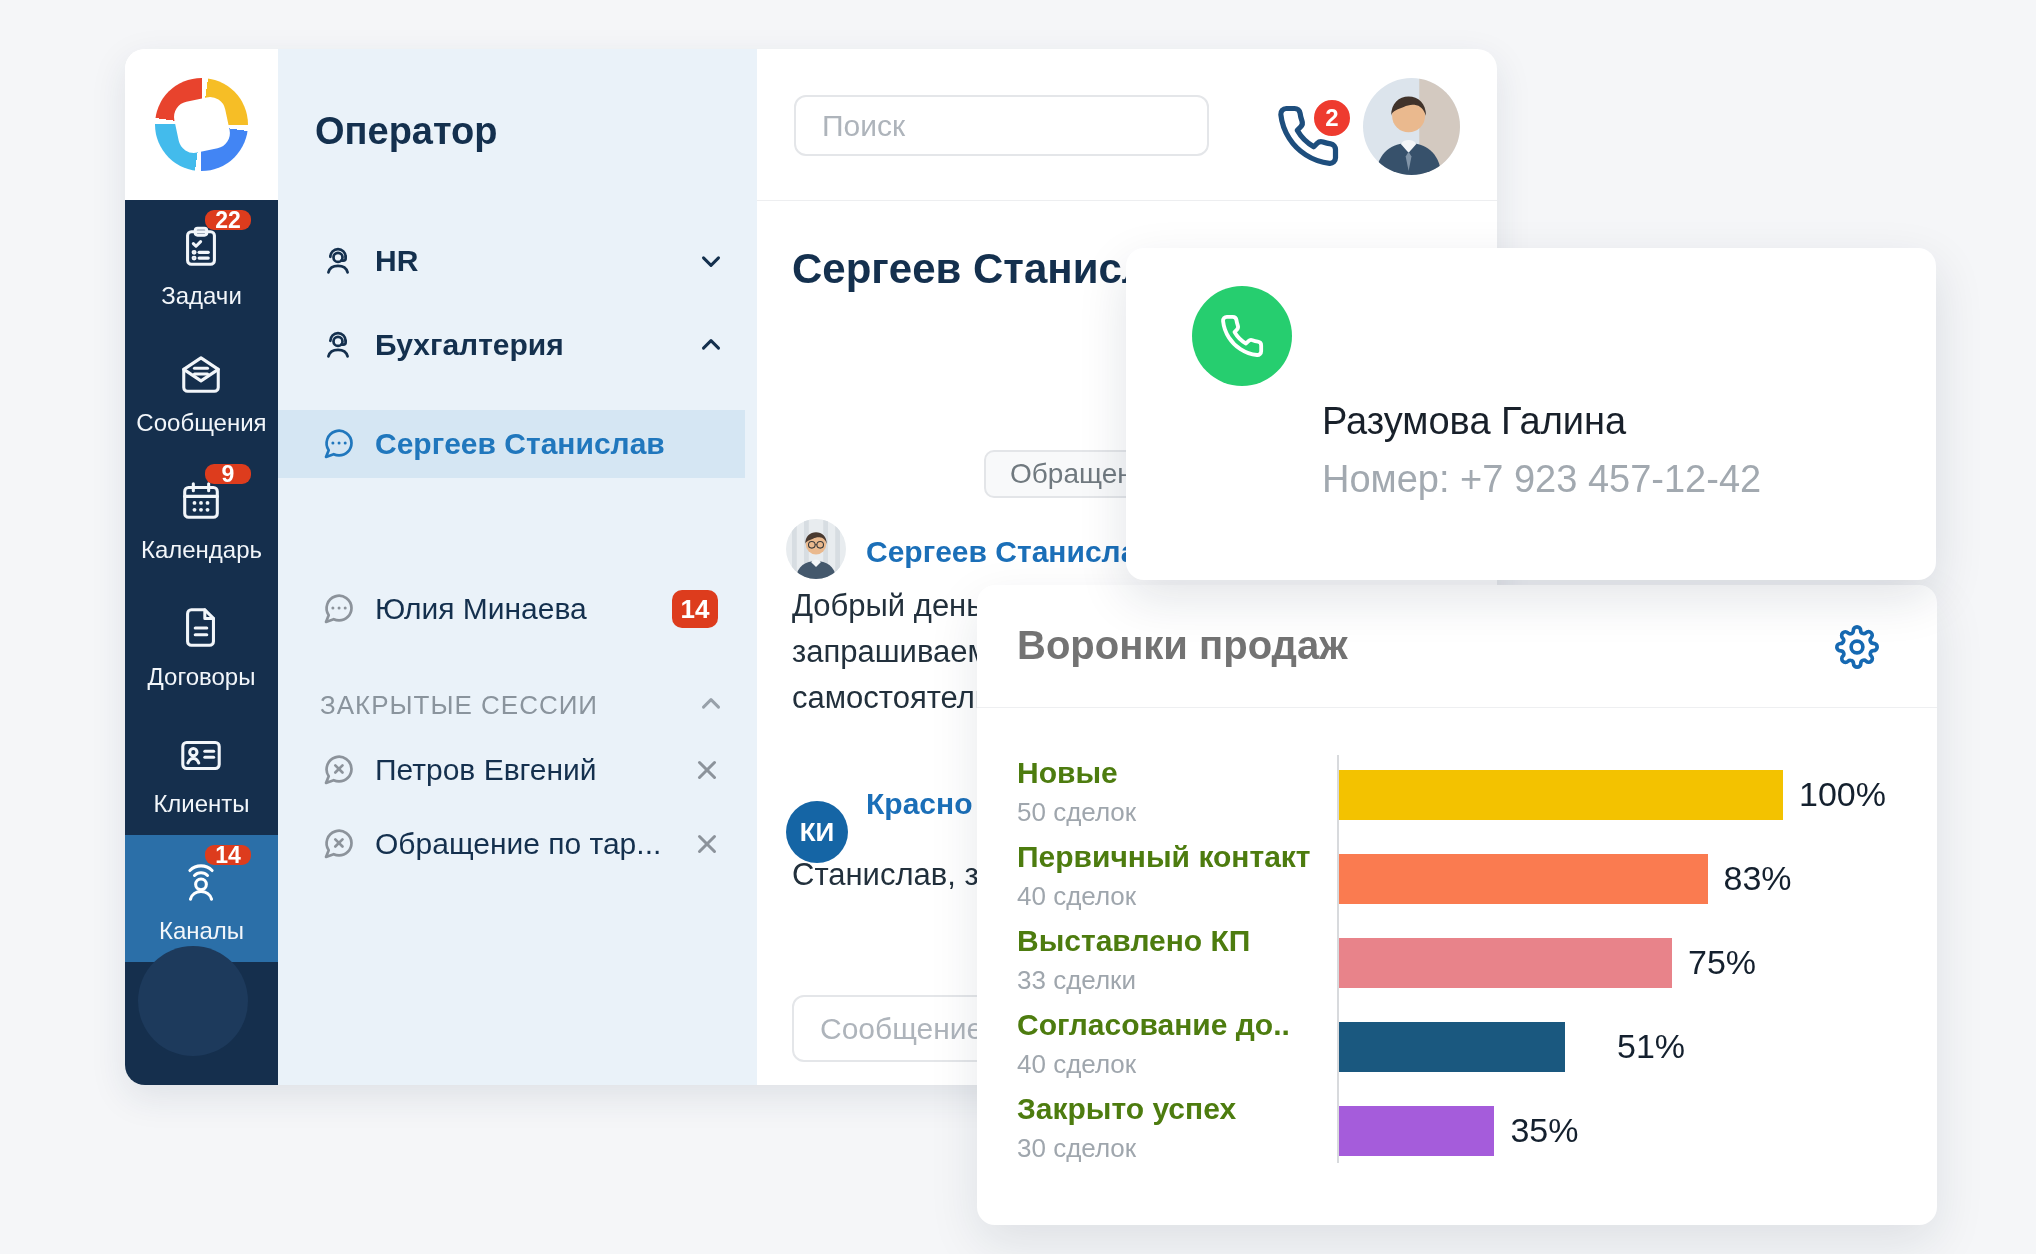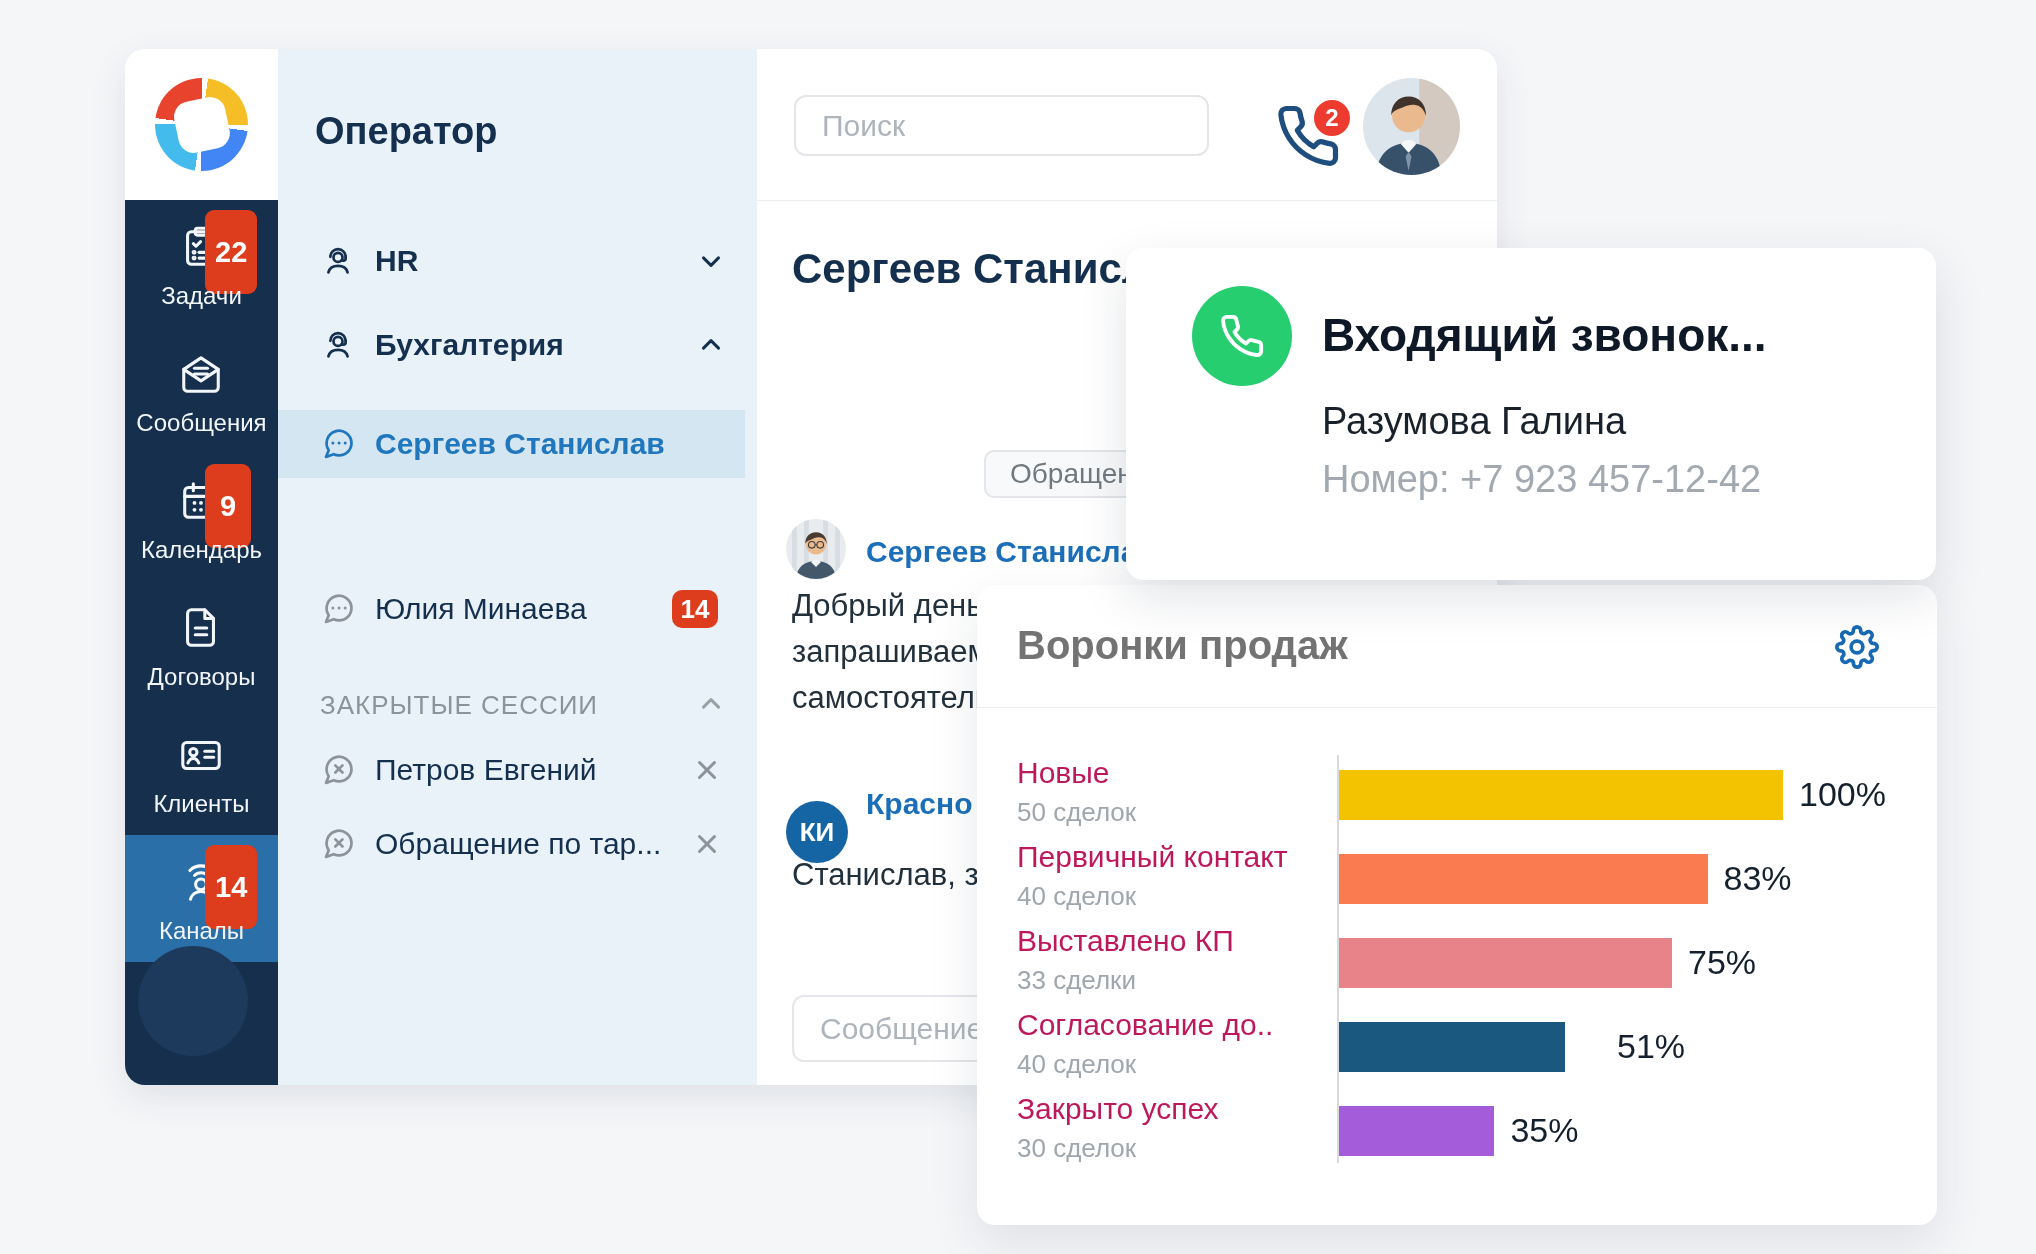--- a/index.html
+++ b/index.html
@@ -17,22 +17,22 @@
   .logo{position:absolute;left:30px;top:29px;width:93px;height:93px;border-radius:50%;
         background:conic-gradient(from 8deg,#F6BE26 0 23%,#fff 23% 25%,#4285F4 25% 48%,#fff 48% 50%,#43BBEC 50% 73%,#fff 73% 75%,#E8432D 75% 98%,#fff 98% 100%);}
   .logo-core{position:absolute;left:50%;top:50%;width:56%;height:56%;
              transform:translate(-50%,-50%) rotate(-12deg);background:#fff;border-radius:30%;}
   .rail-dark{position:absolute;left:0;top:151px;width:153px;height:885px;background:#152F4D;}
   .nav-item{position:absolute;left:0;width:153px;height:127px;}
   .nav-item.selected{background:#2B6FA8;}
   .nav-icon{position:absolute;left:53px;top:24px;width:46px;height:46px;}
   .nav-label{position:absolute;left:0;top:82px;width:153px;text-align:center;
              font-size:24px;color:#F2F6FA;}
-  .nav-badge{position:absolute;left:80px;top:10px;min-width:26px;height:52px;padding:16px 10px;
-             background:#DD3C1D;border-radius:9px;color:#fff;font-size:29px;font-weight:700;
+  .nav-badge{position:absolute;left:80px;top:10px;min-width:26px;height:20px;padding:0 10px;
+             background:#DD3C1D;border-radius:9px;color:#fff;font-size:23px;font-weight:700;
              display:flex;align-items:center;justify-content:center;}
   .rail-circle{position:absolute;left:13px;top:897px;width:110px;height:110px;border-radius:50%;
                background:#1D3A5C;}
 
   
   .panel{position:absolute;left:153px;top:0;width:479px;height:100%;background:#EAF2F9;}
   .panel-title{position:absolute;left:37px;top:61px;font-size:38px;font-weight:700;color:#14304E;}
   .prow{position:absolute;left:0;width:479px;height:56px;}
   .prow .picon{position:absolute;left:42px;top:10px;width:36px;height:36px;}
   .prow .ptext{position:absolute;left:97px;top:11px;font-size:30px;color:#14304E;white-space:nowrap;}
@@ -79,21 +79,21 @@
   .call-title{position:absolute;left:196px;top:60px;font-size:46px;font-weight:700;color:#0F1826;white-space:nowrap;}
   .call-name{position:absolute;left:196px;top:152px;font-size:38px;color:#18202A;white-space:nowrap;}
   .call-number{position:absolute;left:196px;top:210px;font-size:38px;color:#A2A9B0;white-space:nowrap;}
 
   .funnel{position:absolute;left:977px;top:585px;width:960px;height:640px;background:#fff;
           border-radius:18px;box-shadow:0 18px 50px rgba(20,35,60,.10);z-index:5;}
   .funnel-title{position:absolute;left:40px;top:38px;font-size:40px;font-weight:700;color:#737373;}
   .gear{position:absolute;left:858px;top:40px;width:44px;height:44px;}
   .funnel-div{position:absolute;left:0;top:122px;width:960px;height:1px;background:#EEEFF1;}
   .faxis{position:absolute;left:360px;top:170px;width:2px;height:408px;background:#D8DADD;}
-  .flabel{position:absolute;left:40px;height:36px;font-size:30px;color:#be185d;white-space:nowrap;}
+  .flabel{position:absolute;left:40px;height:36px;font-size:30px;color:#4d7c0f;white-space:nowrap;font-weight:bold;}
   .fsub{position:absolute;left:40px;height:30px;font-size:26px;color:#9FA6AD;white-space:nowrap;}
   .fbar{position:absolute;left:362px;height:50px;}
   .fpct{position:absolute;height:40px;font-size:34px;color:#14202E;white-space:nowrap;}
 </style>
 </head>
 <body>
 
 <div id="stage">
 
   <div class="window">
@@ -322,21 +322,20 @@
 
     <input class="msg-input" type="text" placeholder="Сообщение" style="">
   </div>
 
   <div class="call-pop">
     <div class="call-circle">
       <svg width="46" height="46" viewBox="0 0 24 24" fill="none" stroke="#FFFFFF" stroke-width="2" stroke-linecap="round" stroke-linejoin="round">
         <path d="M22 16.92v3a2 2 0 0 1-2.18 2 19.79 19.79 0 0 1-8.63-3.07 19.5 19.5 0 0 1-6-6 19.79 19.79 0 0 1-3.07-8.67A2 2 0 0 1 4.11 2h3a2 2 0 0 1 2 1.72c.12.96.36 1.9.7 2.81a2 2 0 0 1-.45 2.11L8.09 9.91a16 16 0 0 0 6 6l1.27-1.27a2 2 0 0 1 2.11-.45c.91.34 1.85.58 2.81.7A2 2 0 0 1 22 16.92z"></path>
       </svg>
     </div>
-    <div class="call-title">Входящий звонок...</div>
     <div class="call-name">Разумова Галина</div>
     <div class="call-number">Номер: +7 923 457-12-42</div>
   </div>
 
   <div class="funnel">
     <div class="funnel-title">Воронки продаж</div>
     <svg class="gear" viewBox="0 0 24 24" fill="none" stroke="#1669B2" stroke-width="2" stroke-linecap="round" stroke-linejoin="round">
       <circle cx="12" cy="12" r="3.2"></circle>
       <path d="M19.4 15a1.65 1.65 0 0 0 .33 1.82l.06.06a2 2 0 0 1 0 2.83 2 2 0 0 1-2.83 0l-.06-.06a1.65 1.65 0 0 0-1.82-.33 1.65 1.65 0 0 0-1 1.51V21a2 2 0 0 1-2 2 2 2 0 0 1-2-2v-.09a1.65 1.65 0 0 0-1.08-1.51 1.65 1.65 0 0 0-1.82.33l-.06.06a2 2 0 0 1-2.83 0 2 2 0 0 1 0-2.83l.06-.06a1.65 1.65 0 0 0 .33-1.82 1.65 1.65 0 0 0-1.51-1H3a2 2 0 0 1-2-2 2 2 0 0 1 2-2h.09a1.65 1.65 0 0 0 1.51-1.08 1.65 1.65 0 0 0-.33-1.82l-.06-.06a2 2 0 0 1 0-2.83 2 2 0 0 1 2.83 0l.06.06a1.65 1.65 0 0 0 1.82.33H9a1.65 1.65 0 0 0 1-1.51V3a2 2 0 0 1 2-2 2 2 0 0 1 2 2v.09a1.65 1.65 0 0 0 1 1.51 1.65 1.65 0 0 0 1.82-.33l.06-.06a2 2 0 0 1 2.83 0 2 2 0 0 1 0 2.83l-.06.06a1.65 1.65 0 0 0-.33 1.82V9a1.65 1.65 0 0 0 1.51 1H21a2 2 0 0 1 2 2 2 2 0 0 1-2 2h-.09a1.65 1.65 0 0 0-1.51 1z"></path>
     </svg>

